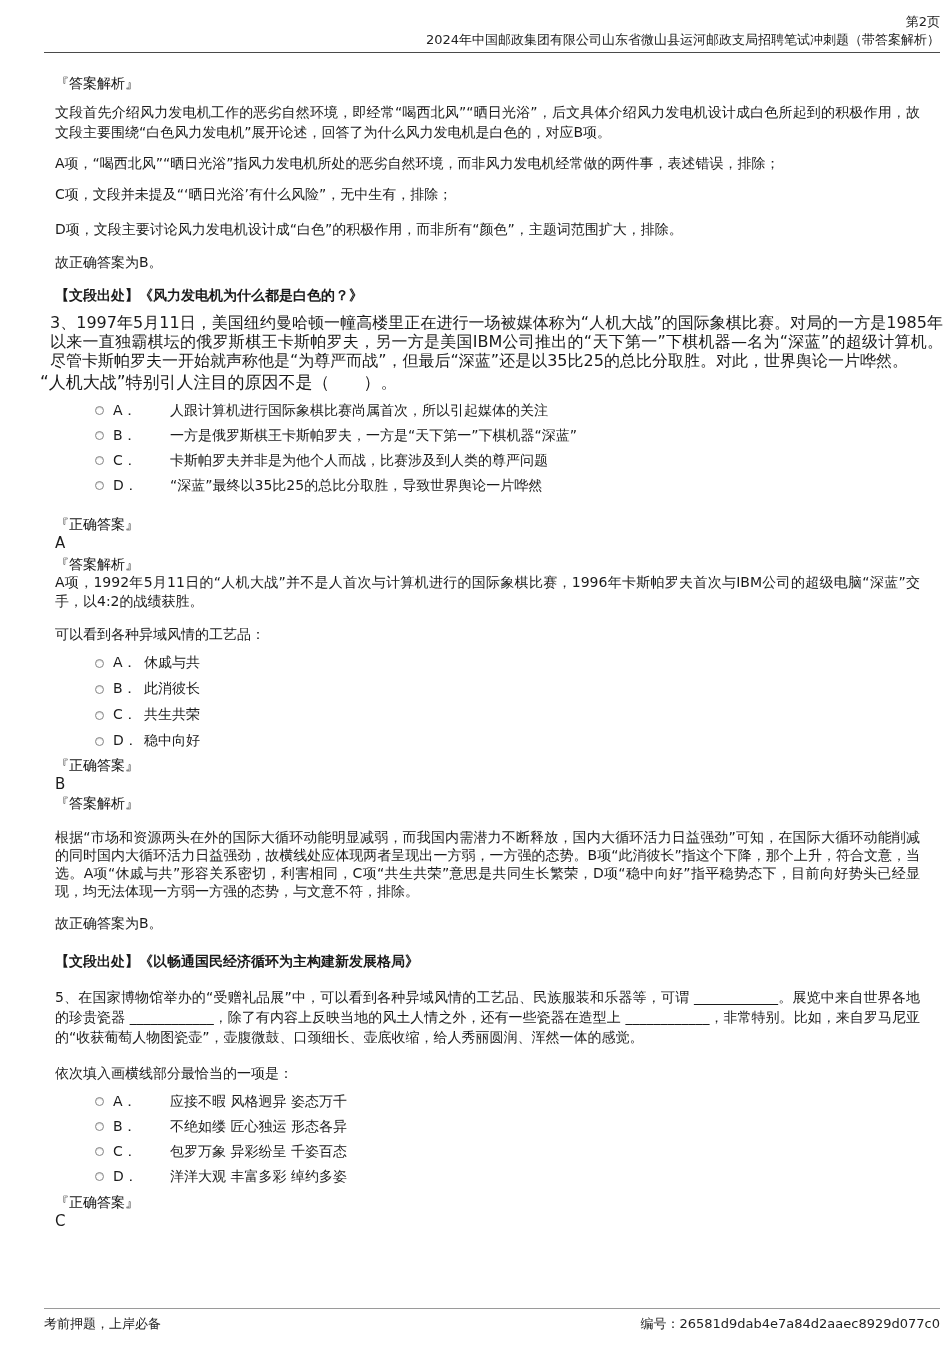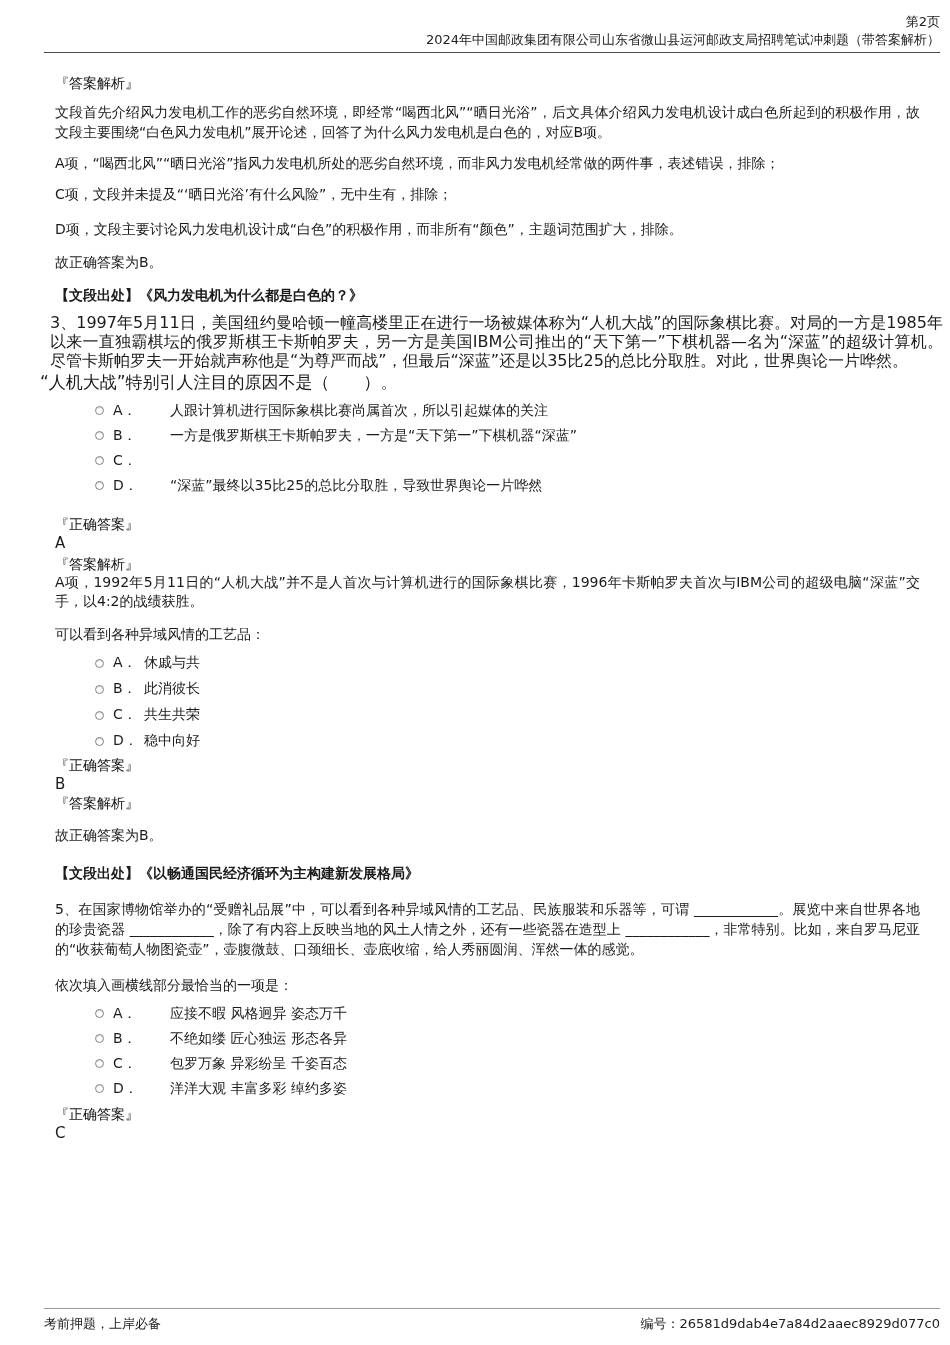--- a/index.html
+++ b/index.html
@@ -102,20 +102,21 @@
       <span class="opttext">人跟计算机进行国际象棋比赛尚属首次，所以引起媒体的关注</span>
     </div>
     <div class="opt">
       <span class="radio"></span>
       <span class="letter wide">B．</span>
       <span class="opttext">一方是俄罗斯棋王卡斯帕罗夫，一方是“天下第一”下棋机器“深蓝”</span>
     </div>
     <div class="opt">
       <span class="radio"></span>
       <span class="letter wide">C．</span>
+      <span class="opttext">卡斯帕罗夫并非是为他个人而战，比赛涉及到人类的尊严问题</span>
     </div>
     <div class="opt">
       <span class="radio"></span>
       <span class="letter wide">D．</span>
       <span class="opttext">“深蓝”最终以35比25的总比分取胜，导致世界舆论一片哗然</span>
     </div>
   </div>
   <div class="label mt17">『正确答案』</div>
   <div class="ansletter">A</div>
   <div class="label mt2">『答案解析』</div>
@@ -140,20 +141,21 @@
     </div>
     <div class="opt">
       <span class="radio"></span>
       <span class="letter">D．</span>
       <span class="opttext">稳中向好</span>
     </div>
   </div>
   <div class="label mt2">『正确答案』</div>
   <div class="ansletter">B</div>
   <div class="label mt0">『答案解析』</div>
+  <p class="para mt16" style="line-height:18px">根据“市场和资源两头在外的国际大循环动能明显减弱，而我国内需潜力不断释放，国内大循环活力日益强劲”可知，在国际大循环动能削减的同时国内大循环活力日益强劲，故横线处应体现两者呈现出一方弱，一方强的态势。B项“此消彼长”指这个下降，那个上升，符合文意，当选。A项“休戚与共”形容关系密切，利害相同，C项“共生共荣”意思是共同生长繁荣，D项“稳中向好”指平稳势态下，目前向好势头已经显现，均无法体现一方弱一方强的态势，与文意不符，排除。</p>
   <p class="para mt13">故正确答案为B。</p>
   <p class="para mt18 source">【文段出处】《以畅通国民经济循环为主构建新发展格局》</p>
 
   <p class="stem">5、在国家博物馆举办的“受赠礼品展”中，可以看到各种异域风情的工艺品、民族服装和乐器等，可谓 ____________。展览中来自世界各地的珍贵瓷器 ____________，除了有内容上反映当地的风土人情之外，还有一些瓷器在造型上 ____________，非常特别。比如，来自罗马尼亚的“收获葡萄人物图瓷壶”，壶腹微鼓、口颈细长、壶底收缩，给人秀丽圆润、浑然一体的感觉。</p>
   <p class="para mt16 prompt">依次填入画横线部分最恰当的一项是：</p>
   <div class="options mt13">
     <div class="opt">
       <span class="radio"></span>
       <span class="letter wide">A．</span>
       <span class="opttext">应接不暇 风格迥异 姿态万千</span>

